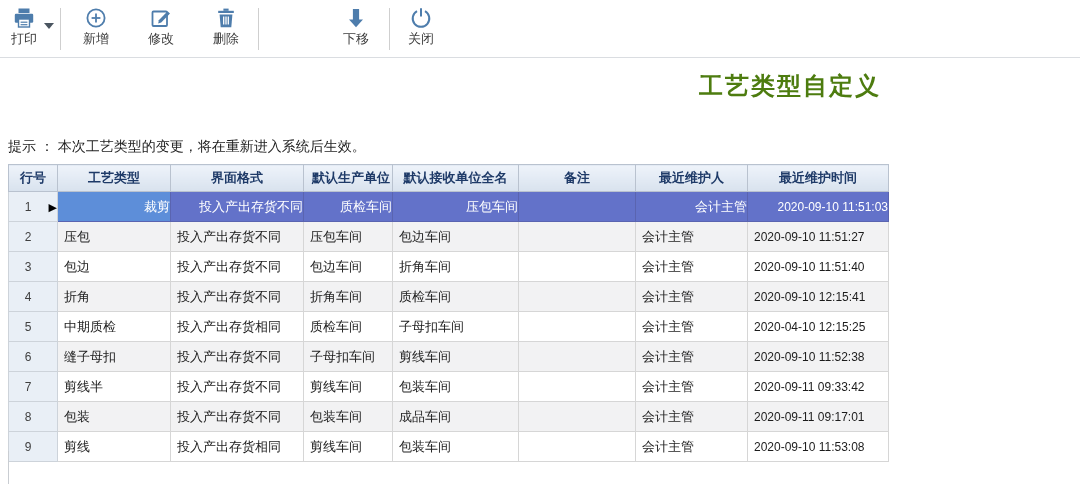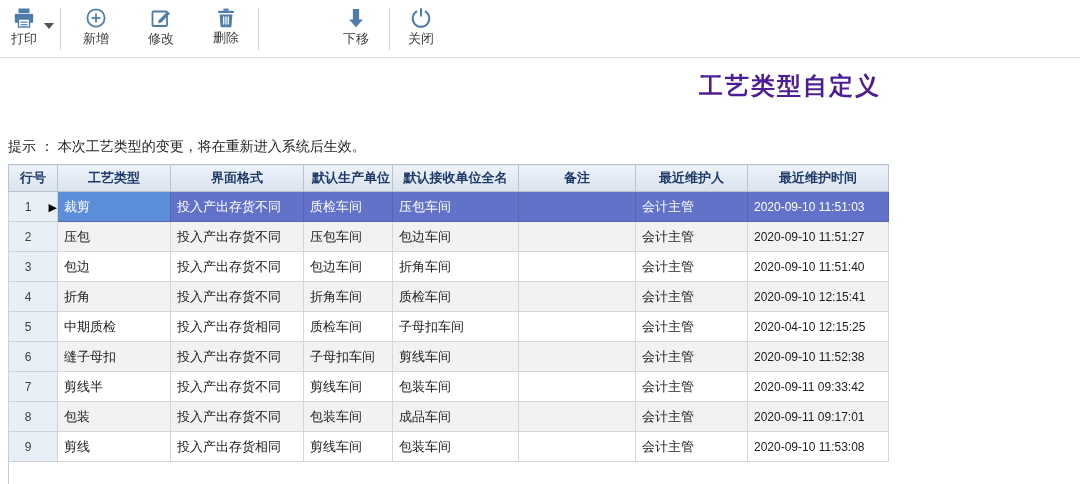--- a/index.html
+++ b/index.html
@@ -9,36 +9,36 @@
   
   .toolbar{position:absolute;left:0;top:0;width:1080px;height:57px;background:#fff;border-bottom:1px solid #dadde1;}
   .tbtn{position:absolute;top:4px;width:56px;height:50px;cursor:pointer;text-align:center;}
   .tbtn .ticon{display:block;margin:2px auto 0;width:24px;height:24px;}
   .tbtn .tlabel{display:block;margin-top:1px;font-size:13px;color:#3c3c3c;line-height:15px;}
   .tsep{position:absolute;top:8px;width:1px;height:42px;background:#cfcfcf;}
   .caret{position:absolute;left:44px;top:23px;width:0;height:0;border-left:5px solid transparent;border-right:5px solid transparent;border-top:6px solid #4a5560;cursor:pointer;}
 
   
   .page-title{position:absolute;left:640px;top:70px;width:300px;text-align:center;
-    font-family:"Liberation Serif","DejaVu Serif",serif;font-weight:bold;font-size:24px;color:#4c1d95;letter-spacing:2px;}
+    font-family:"Liberation Serif","DejaVu Serif",serif;font-weight:bold;font-size:24px;color:#4d7c0f;letter-spacing:2px;}
   .hint{position:absolute;left:8px;top:138px;font-size:14px;color:#1d1d1d;}
 
   
   .gridwrap{position:absolute;left:8px;top:164px;}
   table.grid{border-collapse:collapse;table-layout:fixed;width:880px;}
   table.grid th{height:26px;background:linear-gradient(#eef3fa,#d8e2ee);border:1px solid #b9c2cf;
     font-size:13px;font-weight:bold;color:#1e3a68;white-space:nowrap;overflow:hidden;padding:0 8px;text-align:center;}
   table.grid td{height:29px;border:1px solid #d6d6d6;font-size:13px;color:#1c1c1c;
     white-space:nowrap;overflow:hidden;padding:0 0 0 6px;background:#fff;}
   table.grid tbody tr:nth-child(even) td{background:#f2f2f3;}
   table.grid td.rownum{position:relative;background:#e9eff6;border-color:#cdd3da;color:#3f3f3f;
     font-size:12px;text-align:center;padding:0 10px 0 0;}
   table.grid tbody tr:nth-child(even) td.rownum{background:#e9eff6;}
   table.grid td.timecell{font-size:12px;}
-  tr.selected td{background:#6372c9 !important;color:#fff;border-color:#5a64b0;}
+  tr.selected td{background:#6372c9 !important;color:#fff;border-color:#5a64b0;text-align:right;}
   tr.selected td.focused{background:#5d8ed9 !important;}
   tr.selected td.rownum{background:#e9eff6 !important;color:#3f3f3f;border-color:#cdd3da;}
   .marker{position:absolute;right:0px;top:50%;transform:translateY(-50%);font-size:11px;color:#000;line-height:11px;}
   .left-stub{position:absolute;left:8px;top:451px;width:1px;height:33px;background:#c9cdd2;}
 </style>
 </head>
 <body>
 
 <div id="app">
 
@@ -68,21 +68,21 @@
     </div>
 
     <div class="tbtn" style="left:133px;">
       <svg class="ticon" viewBox="0 0 24 24">
         <rect x="3.5" y="5.5" width="14.5" height="14.5" rx="1" fill="none" stroke="#4e7dac" stroke-width="1.8"></rect>
         <path d="M9.8 14.2 L18.6 5.2 L21 7.6 L12.2 16.6 L9.2 17.4 Z" fill="#4e7dac"></path>
       </svg>
       <span class="tlabel">修改</span>
     </div>
 
-    <div class="tbtn" style="left:198px;font-family:Liberation Mono, monospace;">
+    <div class="tbtn" style="left:198px;">
       <svg class="ticon" viewBox="0 0 24 24">
         <rect x="9.4" y="2.6" width="5.2" height="2.2" fill="#4e7dac"></rect>
         <rect x="4.2" y="4.8" width="15.6" height="2.2" fill="#4e7dac"></rect>
         <path d="M5.6 8.4 h12.8 l-1.1 12.8 h-10.6 Z" fill="#4e7dac"></path>
         <line x1="9.7" y1="10.6" x2="9.7" y2="18.6" stroke="#fff" stroke-width="1.3"></line>
         <line x1="12" y1="10.6" x2="12" y2="18.6" stroke="#fff" stroke-width="1.3"></line>
         <line x1="14.3" y1="10.6" x2="14.3" y2="18.6" stroke="#fff" stroke-width="1.3"></line>
       </svg>
       <span class="tlabel">删除</span>
     </div>

